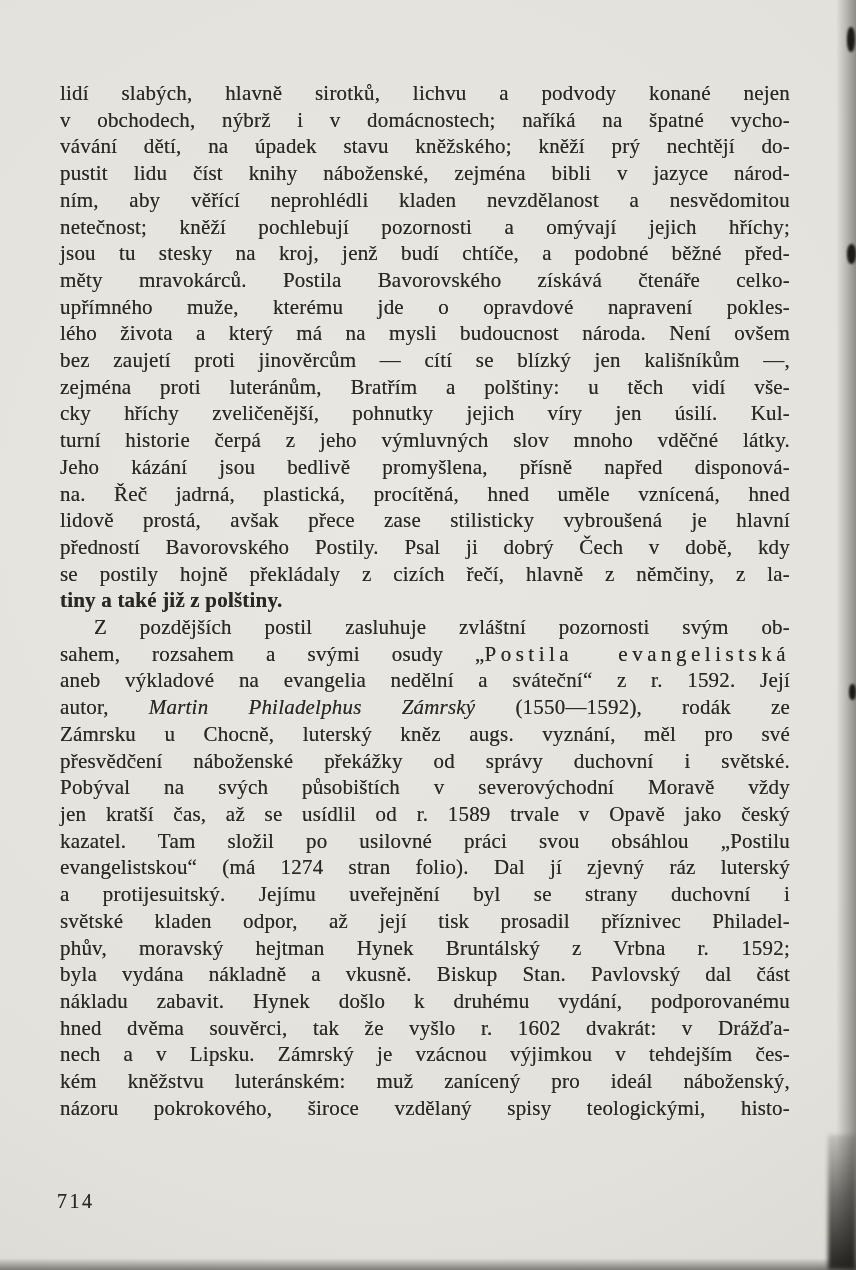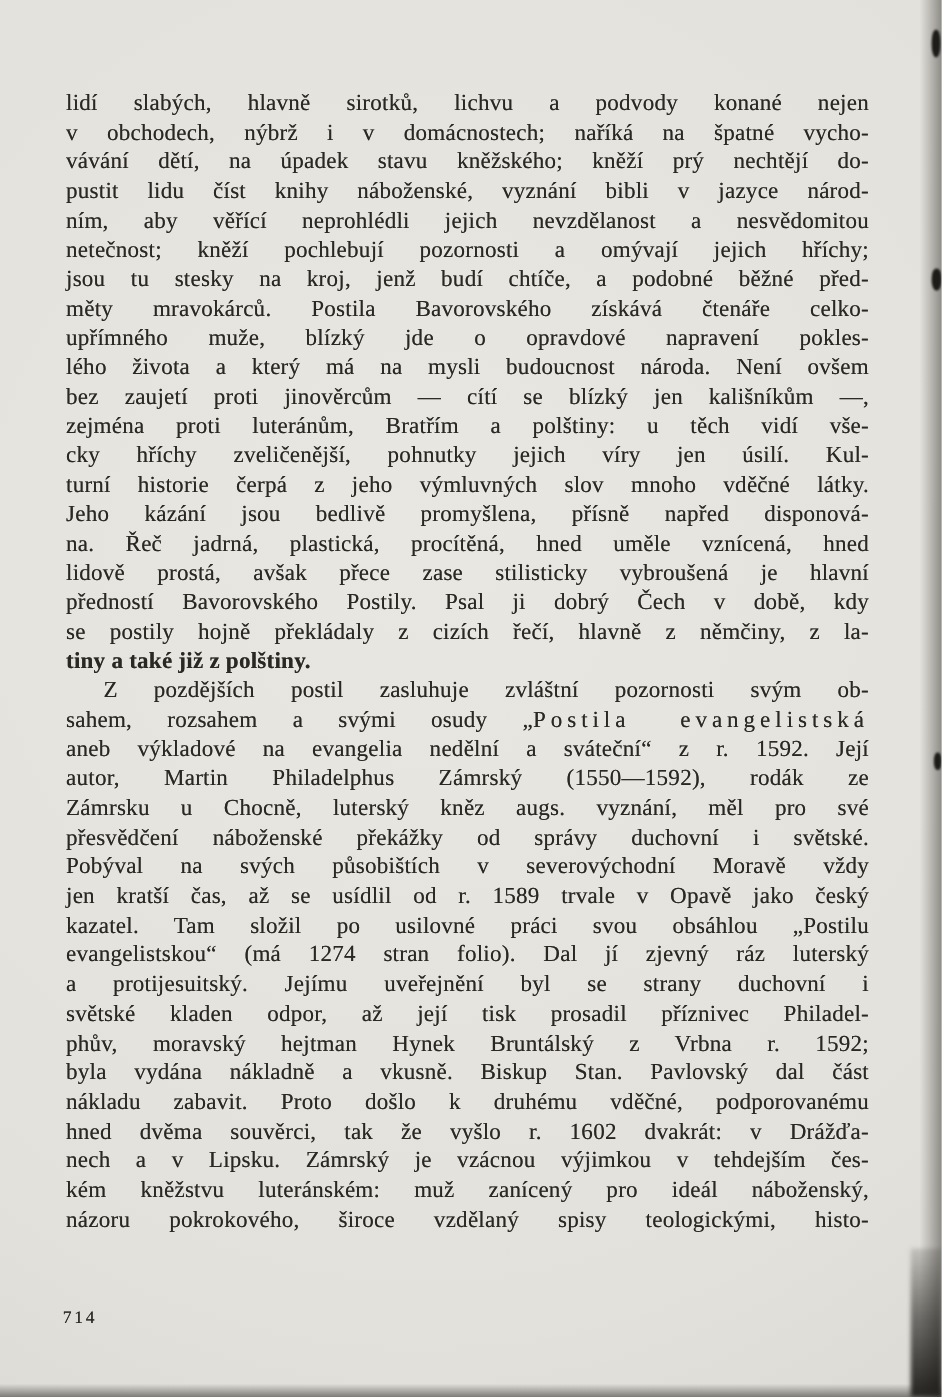--- a/index.html
+++ b/index.html
@@ -36,27 +36,27 @@
   }
   
   [data-name="paragraph-1"] .line:last-child {
     text-align-last: left;
     font-weight: bold;
   }
   
   [data-name="paragraph-2"] .line:first-child {
     text-indent: 34px;
   }
-  .italic { }
+  .italic { font-style: italic; }
   .spaced { letter-spacing: 4.5px; word-spacing: 9px; }
   .pagenum {
     position: absolute;
     left: 57px;
     top: 1190px;
-    font-size: 16px;
+    font-size: 20px;
     letter-spacing: 2.5px;
     text-shadow: 0 0 0.4px rgba(42, 40, 35, 0.65);
   }
   
   .scan-edge {
     position: absolute;
     top: 0;
     right: 0;
     width: 20px;
     height: 100%;
@@ -104,26 +104,26 @@
 </head>
 <body>
 
 <div class="page" data-name="book-page-scan">
 
   <div class="textblock" data-name="page-text-block">
     <div class="para" data-name="paragraph-1">
         <div class="line" data-name="text-line"><span data-name="text-segment">lidí slabých, hlavně sirotků, lichvu a podvody konané nejen</span></div>
         <div class="line" data-name="text-line"><span data-name="text-segment">v obchodech, nýbrž i v domácnostech; naříká na špatné vycho-</span></div>
         <div class="line" data-name="text-line"><span data-name="text-segment">vávání dětí, na úpadek stavu kněžského; kněží prý nechtějí do-</span></div>
-        <div class="line" data-name="text-line"><span data-name="text-segment">pustit lidu číst knihy náboženské, vyznání bibli v jazyce národ-</span></div>
-        <div class="line" data-name="text-line"><span data-name="text-segment">ním, aby věřící neprohlédli jejich nevzdělanost a nesvědomitou</span></div>
+        <div class="line" data-name="text-line"><span data-name="text-segment">pustit lidu číst knihy náboženské, zejména bibli v jazyce národ-</span></div>
+        <div class="line" data-name="text-line"><span data-name="text-segment">ním, aby věřící neprohlédli kladen nevzdělanost a nesvědomitou</span></div>
         <div class="line" data-name="text-line"><span data-name="text-segment">netečnost; kněží pochlebují pozornosti a omývají jejich hříchy;</span></div>
         <div class="line" data-name="text-line"><span data-name="text-segment">jsou tu stesky na kroj, jenž budí chtíče, a podobné běžné před-</span></div>
         <div class="line" data-name="text-line"><span data-name="text-segment">měty mravokárců. Postila Bavorovského získává čtenáře celko-</span></div>
-        <div class="line" data-name="text-line"><span data-name="text-segment">upřímného muže, blízký jde o opravdové napravení pokles-</span></div>
+        <div class="line" data-name="text-line"><span data-name="text-segment">upřímného muže, kterému jde o opravdové napravení pokles-</span></div>
         <div class="line" data-name="text-line"><span data-name="text-segment">lého života a který má na mysli budoucnost národa. Není ovšem</span></div>
         <div class="line" data-name="text-line"><span data-name="text-segment">bez zaujetí proti jinověrcům — cítí se blízký jen kališníkům —,</span></div>
         <div class="line" data-name="text-line"><span data-name="text-segment">zejména proti luteránům, Bratřím a polštiny: u těch vidí vše-</span></div>
         <div class="line" data-name="text-line"><span data-name="text-segment">cky hříchy zveličenější, pohnutky jejich víry jen úsilí. Kul-</span></div>
         <div class="line" data-name="text-line"><span data-name="text-segment">turní historie čerpá z jeho výmluvných slov mnoho vděčné látky.</span></div>
         <div class="line" data-name="text-line"><span data-name="text-segment">Jeho kázání jsou bedlivě promyšlena, přísně napřed disponová-</span></div>
         <div class="line" data-name="text-line"><span data-name="text-segment">na. Řeč jadrná, plastická, procítěná, hned uměle vznícená, hned</span></div>
         <div class="line" data-name="text-line"><span data-name="text-segment">lidově prostá, avšak přece zase stilisticky vybroušená je hlavní</span></div>
         <div class="line" data-name="text-line"><span data-name="text-segment">předností Bavorovského Postily. Psal ji dobrý Čech v době, kdy</span></div>
         <div class="line" data-name="text-line"><span data-name="text-segment">se postily hojně překládaly z cizích řečí, hlavně z němčiny, z la-</span></div>
@@ -137,21 +137,21 @@
         <div class="line" data-name="text-line"><span data-name="text-segment">Zámrsku u Chocně, luterský kněz augs. vyznání, měl pro své</span></div>
         <div class="line" data-name="text-line"><span data-name="text-segment">přesvědčení náboženské překážky od správy duchovní i světské.</span></div>
         <div class="line" data-name="text-line"><span data-name="text-segment">Pobýval na svých působištích v severovýchodní Moravě vždy</span></div>
         <div class="line" data-name="text-line"><span data-name="text-segment">jen kratší čas, až se usídlil od r. 1589 trvale v Opavě jako český</span></div>
         <div class="line" data-name="text-line"><span data-name="text-segment">kazatel. Tam složil po usilovné práci svou obsáhlou „Postilu</span></div>
         <div class="line" data-name="text-line"><span data-name="text-segment">evangelistskou“ (má 1274 stran folio). Dal jí zjevný ráz luterský</span></div>
         <div class="line" data-name="text-line"><span data-name="text-segment">a protijesuitský. Jejímu uveřejnění byl se strany duchovní i</span></div>
         <div class="line" data-name="text-line"><span data-name="text-segment">světské kladen odpor, až její tisk prosadil příznivec Philadel-</span></div>
         <div class="line" data-name="text-line"><span data-name="text-segment">phův, moravský hejtman Hynek Bruntálský z Vrbna r. 1592;</span></div>
         <div class="line" data-name="text-line"><span data-name="text-segment">byla vydána nákladně a vkusně. Biskup Stan. Pavlovský dal část</span></div>
-        <div class="line" data-name="text-line"><span data-name="text-segment">nákladu zabavit. Proto došlo k druhému vděčné, podporovanému</span></div>
+        <div class="line" data-name="text-line"><span data-name="text-segment">nákladu zabavit. Hynek došlo k druhému vydání, podporovanému</span></div>
         <div class="line" data-name="text-line"><span data-name="text-segment">hned dvěma souvěrci, tak že vyšlo r. 1602 dvakrát: v Drážďa-</span></div>
         <div class="line" data-name="text-line"><span data-name="text-segment">nech a v Lipsku. Zámrský je vzácnou výjimkou v tehdejším čes-</span></div>
         <div class="line" data-name="text-line"><span data-name="text-segment">kém kněžstvu luteránském: muž zanícený pro ideál náboženský,</span></div>
         <div class="line" data-name="text-line"><span data-name="text-segment">názoru pokrokového, široce vzdělaný spisy teologickými, histo-</span></div>
       </div>
   </div>
 
   <div class="pagenum" data-name="page-number">714</div>
 
   <div class="scan-edge" data-name="scan-edge-shadow"></div>

